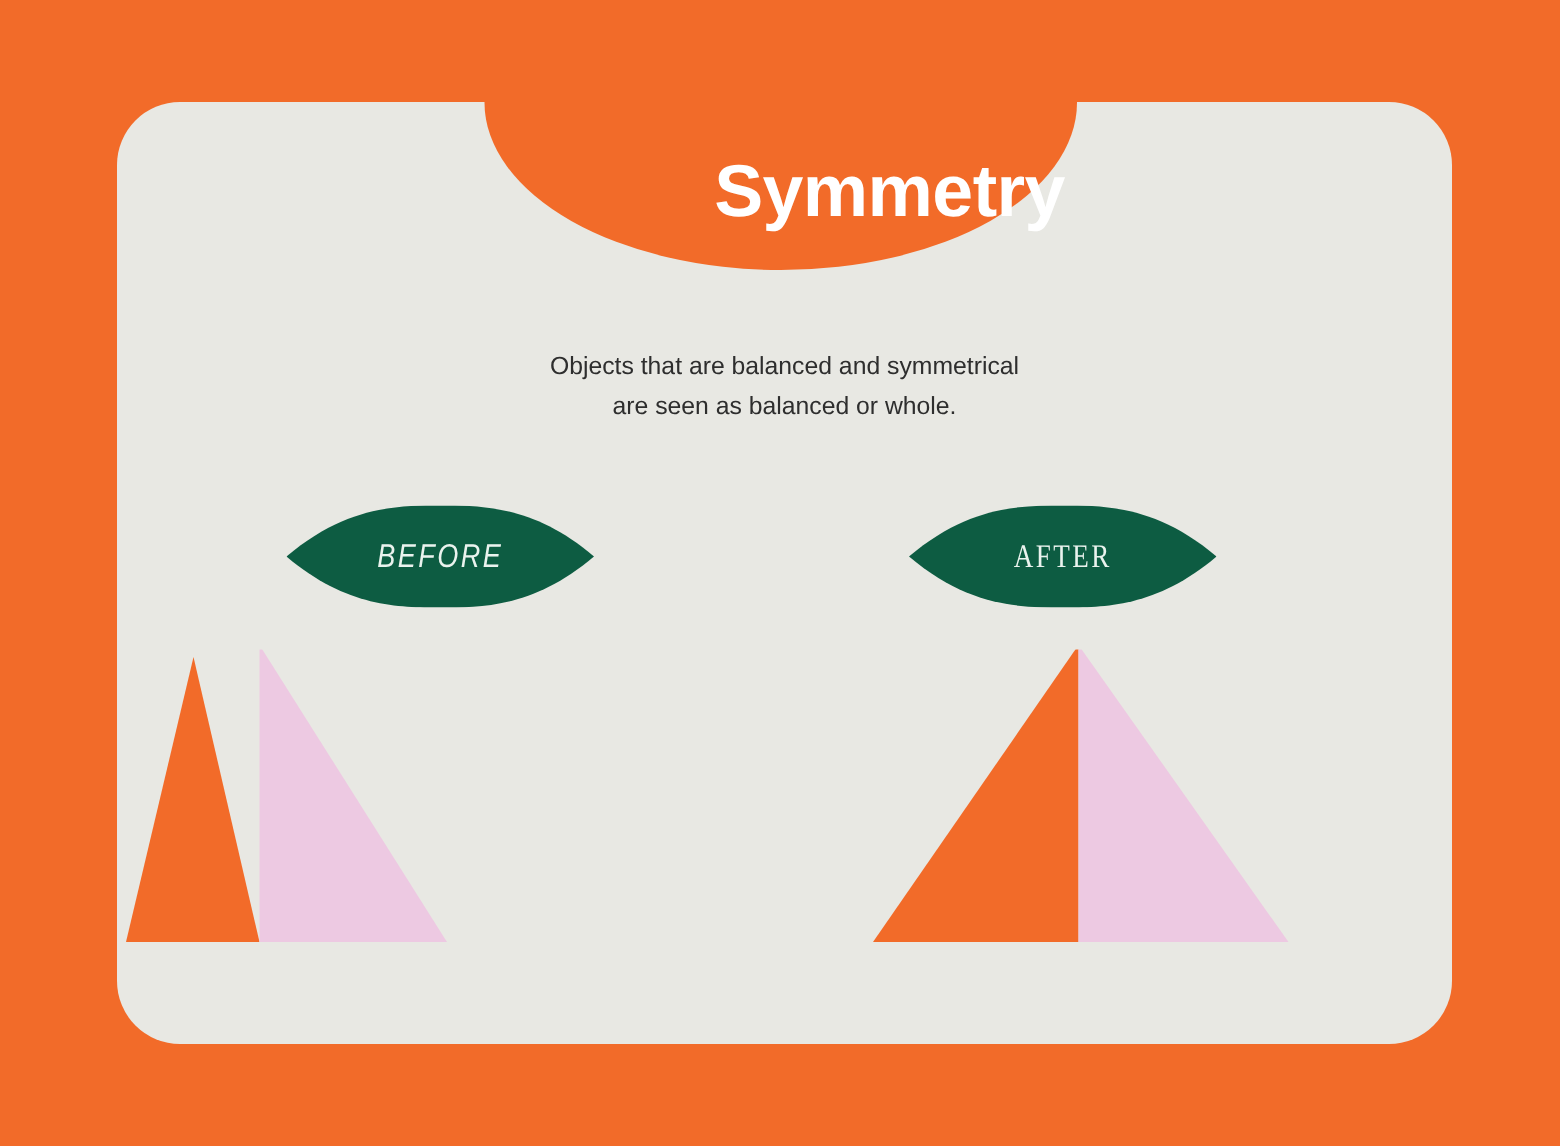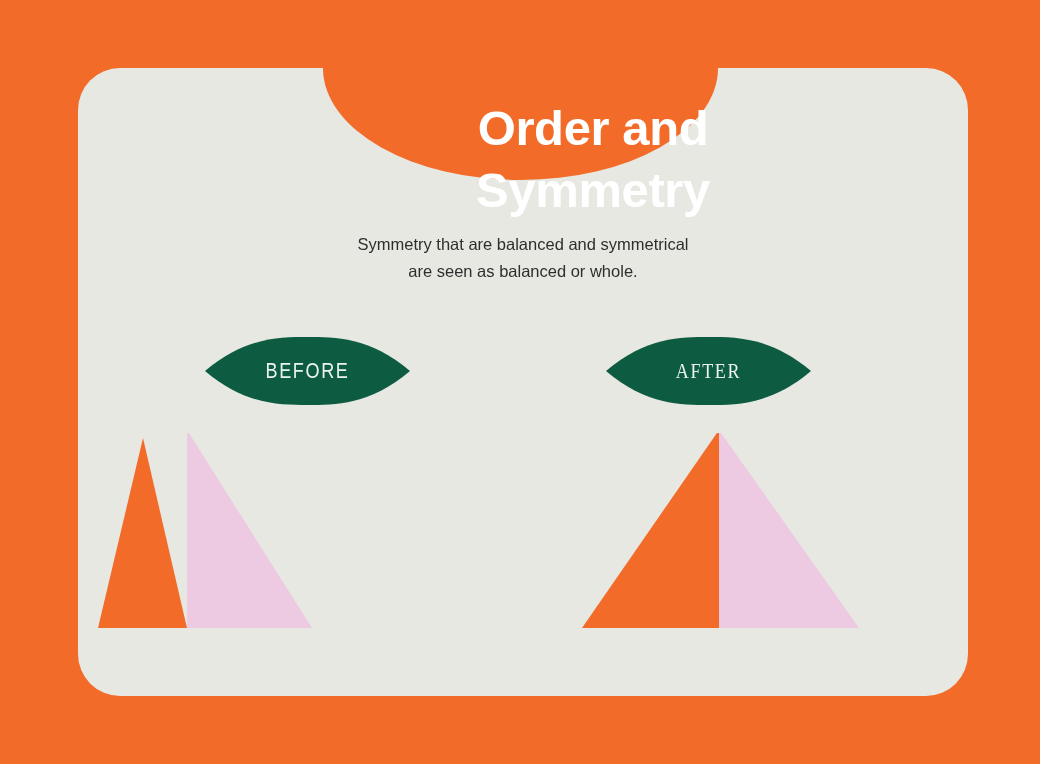--- a/index.html
+++ b/index.html
@@ -66,21 +66,21 @@
     line-height: 1.62;
   }
   #subtitle b { font-weight: normal; }
 
   
   .compare-col {
     position: absolute;
     top: 269px;
     width: 420px;
   }
-  #col-before { left: 19px; }
+  #col-before { left: 5px; font-style: italic; }
   #col-after  { left: 420px; font-family: Liberation Serif, serif; }
 
   
   .lens-badge {
     position: relative;
     width: 205px;
     height: 68px;
     margin: 0 auto;
   }
   .lens-badge svg { display: block; }
@@ -108,26 +108,25 @@
   .shape-stage svg { display: block; }
 </style>
 </head>
 <body>
 
 <div id="slide-card">
 
   <div id="title-arc"></div>
 
   <div id="page-title">
-    <div>Order and</div>
     <div>Symmetry</div>
   </div>
 
   <div id="subtitle">
-    <div><span>Symmetry that are </span><b>balanced and symmetrical</b></div>
+    <div><span>Objects that are </span><b>balanced and symmetrical</b></div>
     <div>are seen as balanced or whole.</div>
   </div>
 
   <div id="col-before" class="compare-col">
 
     <div class="lens-badge">
       <svg width="205" height="68" viewBox="0 0 205 68">
         <path d="M0 34 C 40 0, 75 0, 102.5 0 C 130 0, 165 0, 205 34 C 165 68, 130 68, 102.5 68 C 75 68, 40 68, 0 34 Z" fill="#0D5C42"></path>
       </svg>
       <div class="lens-label">BEFORE</div>

